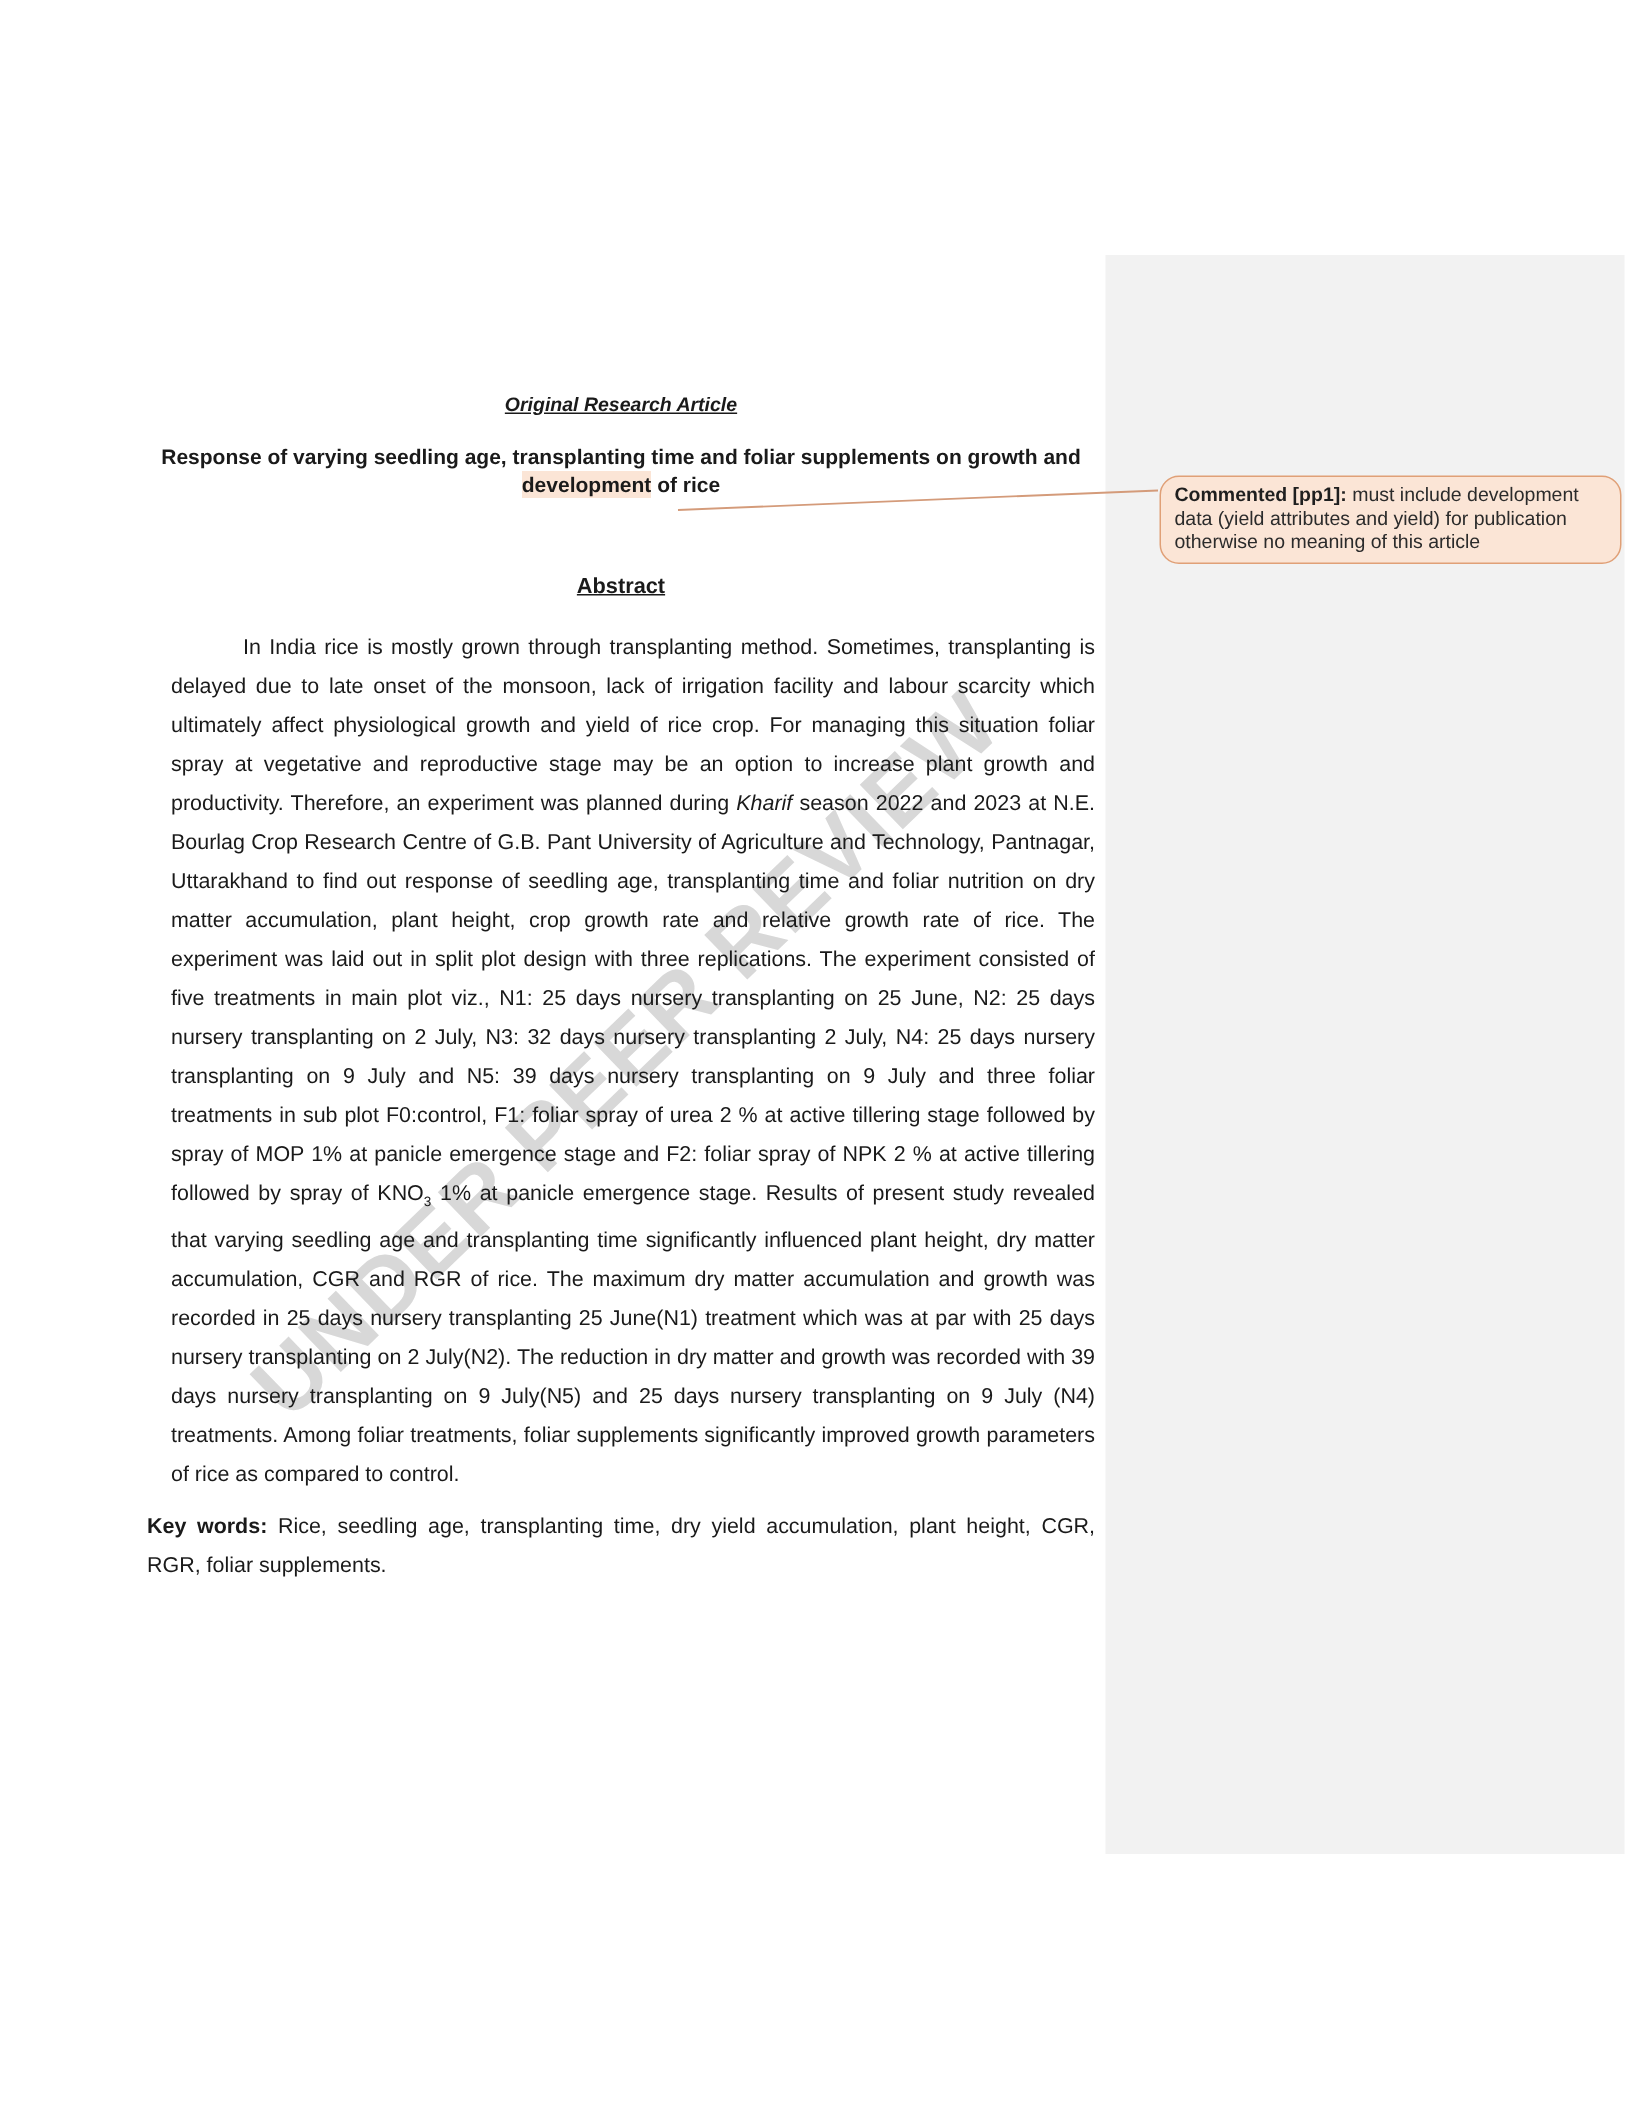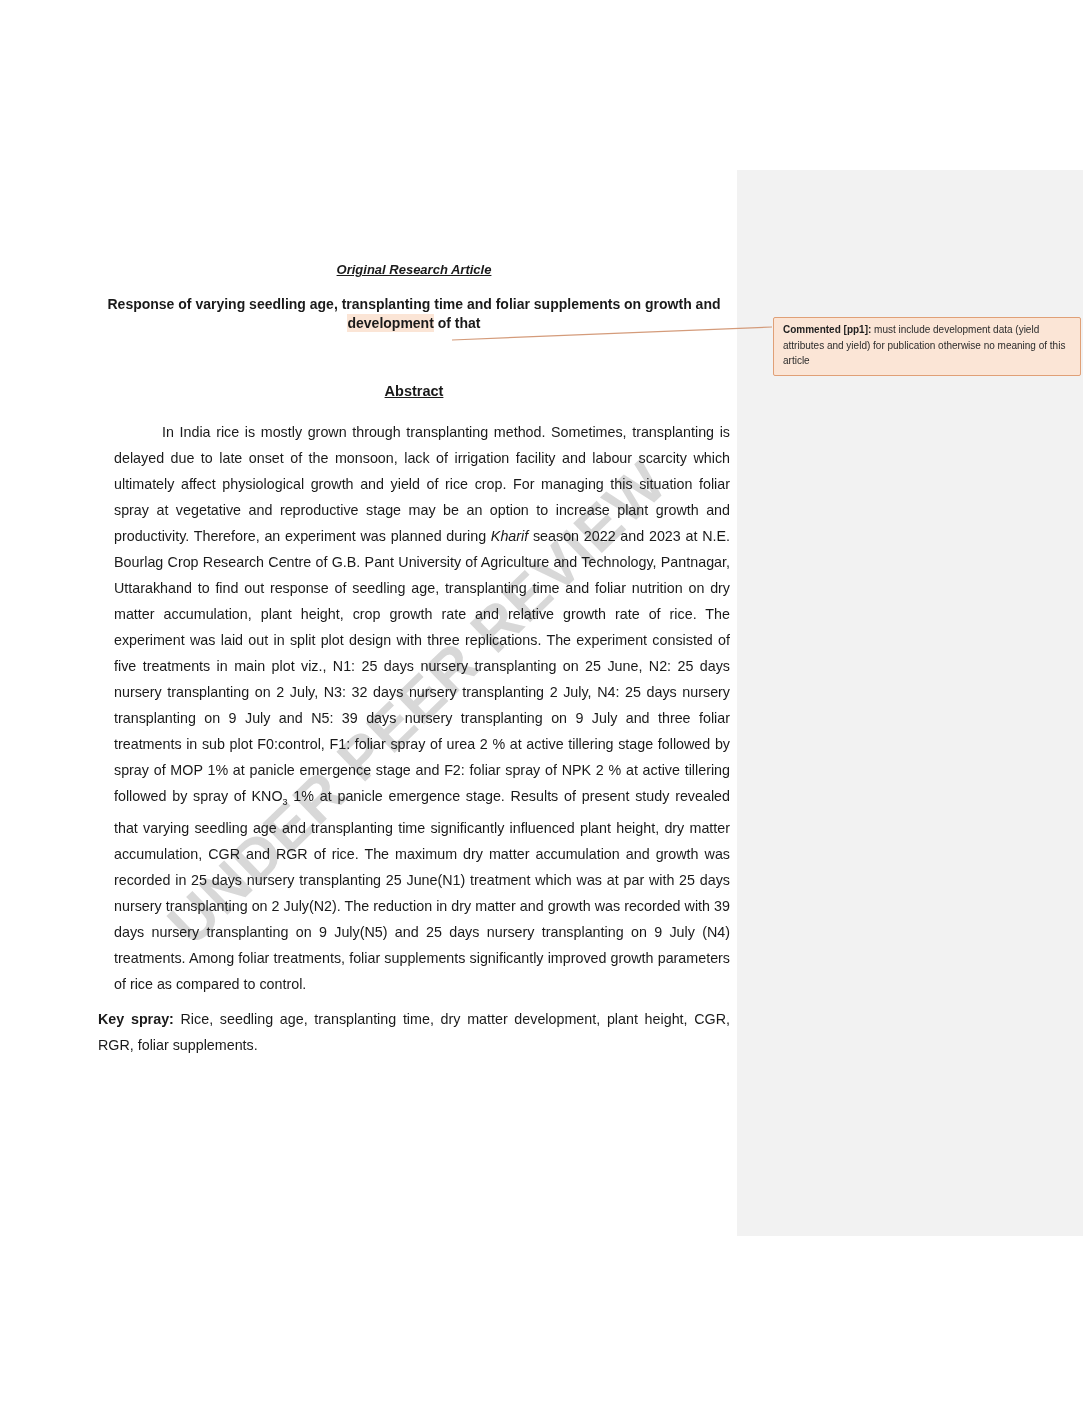--- a/index.html
+++ b/index.html
@@ -82,23 +82,23 @@
     z-index:3;
     pointer-events:none;
   }
   .comment-box{
     position:absolute;
     left:773px;top:317px;
     width:308px;
     box-sizing:border-box;
     background:var(--cbg,#fbe5d6);
     border:1px solid var(--cbd,#e0a077);
-    border-radius:2px;
+    border-radius:13px;
     padding:4px 8px 6px 9px;
-    font-size:10px;
+    font-size:13px;
     line-height:15.5px;
     color:#2b2b2b;
     z-index:4;
   }
   .comment-box b{color:#1f1f1f;}
 </style>
 </head>
 <body>
 
 <div class="page">
@@ -107,24 +107,24 @@
 
   <div class="watermark">UNDER PEER REVIEW</div>
 
   <svg class="comment-connector">
     <line x1="452" y1="340" x2="772" y2="327" stroke="#d49b7a" stroke-width="1.2"></line>
   </svg>
 
   <div class="content">
     <p class="article-type">Original Research Article</p>
 
-    <p class="paper-title"><span>Response of varying seedling age, transplanting time and foliar supplements on growth and </span><span class="title-highlight">development</span><span> of that</span></p>
+    <p class="paper-title"><span>Response of varying seedling age, transplanting time and foliar supplements on growth and </span><span class="title-highlight">development</span><span> of rice</span></p>
 
     <p class="abstract-heading">Abstract</p>
 
     <p class="abstract-body"><span>In India rice is mostly grown through transplanting method. Sometimes, transplanting is delayed due to late onset of the monsoon, lack of irrigation facility and labour scarcity which ultimately affect physiological growth and yield of rice crop. For managing this situation foliar spray at vegetative and reproductive stage may be an option to increase plant growth and productivity. Therefore, an experiment was planned during </span><i>Kharif</i><span> season 2022 and 2023 at N.E. Bourlag Crop Research Centre of G.B. Pant University of Agriculture and Technology, Pantnagar, Uttarakhand to find out response of seedling age, transplanting time and foliar nutrition on dry matter accumulation, plant height, crop growth rate and relative growth rate of rice. The experiment was laid out in split plot design with three replications. The experiment consisted of five treatments in main plot viz., N1: 25 days nursery transplanting on 25 June, N2: 25 days nursery transplanting on 2 July, N3: 32 days nursery transplanting 2 July, N4: 25 days nursery transplanting on 9 July and N5: 39 days nursery transplanting on 9 July and three foliar treatments in sub plot F0:control, F1: foliar spray of urea 2 % at active tillering stage followed by spray of MOP 1% at panicle emergence stage and F2: foliar spray of NPK 2 % at active tillering followed by spray of KNO</span><sub>3</sub><span> 1% at panicle emergence stage. Results of present study revealed that varying seedling age and transplanting time significantly influenced plant height, dry matter accumulation, CGR and RGR of rice. The maximum dry matter accumulation and growth was recorded in 25 days nursery transplanting 25 June(N1) treatment which was at par with 25 days nursery transplanting on 2 July(N2). The reduction in dry matter and growth was recorded with 39 days nursery transplanting on 9 July(N5) and 25 days nursery transplanting on 9 July (N4) treatments. Among foliar treatments, foliar supplements significantly improved growth parameters of rice as compared to control.</span></p>
 
-    <p class="keywords"><b>Key spray:</b><span> Rice, seedling age, transplanting time, dry matter development, plant height, CGR, RGR, foliar supplements.</span></p>
+    <p class="keywords"><b>Key words:</b><span> Rice, seedling age, transplanting time, dry yield accumulation, plant height, CGR, RGR, foliar supplements.</span></p>
   </div>
 
   <div class="comment-box"><b>Commented [pp1]:</b><span> must include development data (yield attributes and yield) for publication otherwise no meaning of this article</span></div>
 
 </div>
 
 </body></html>

